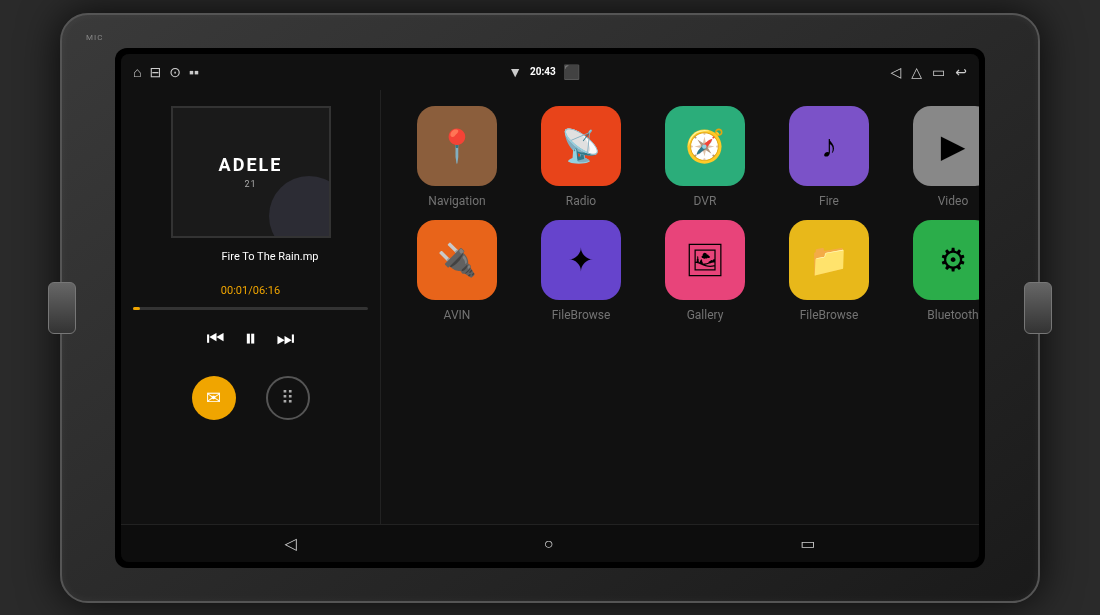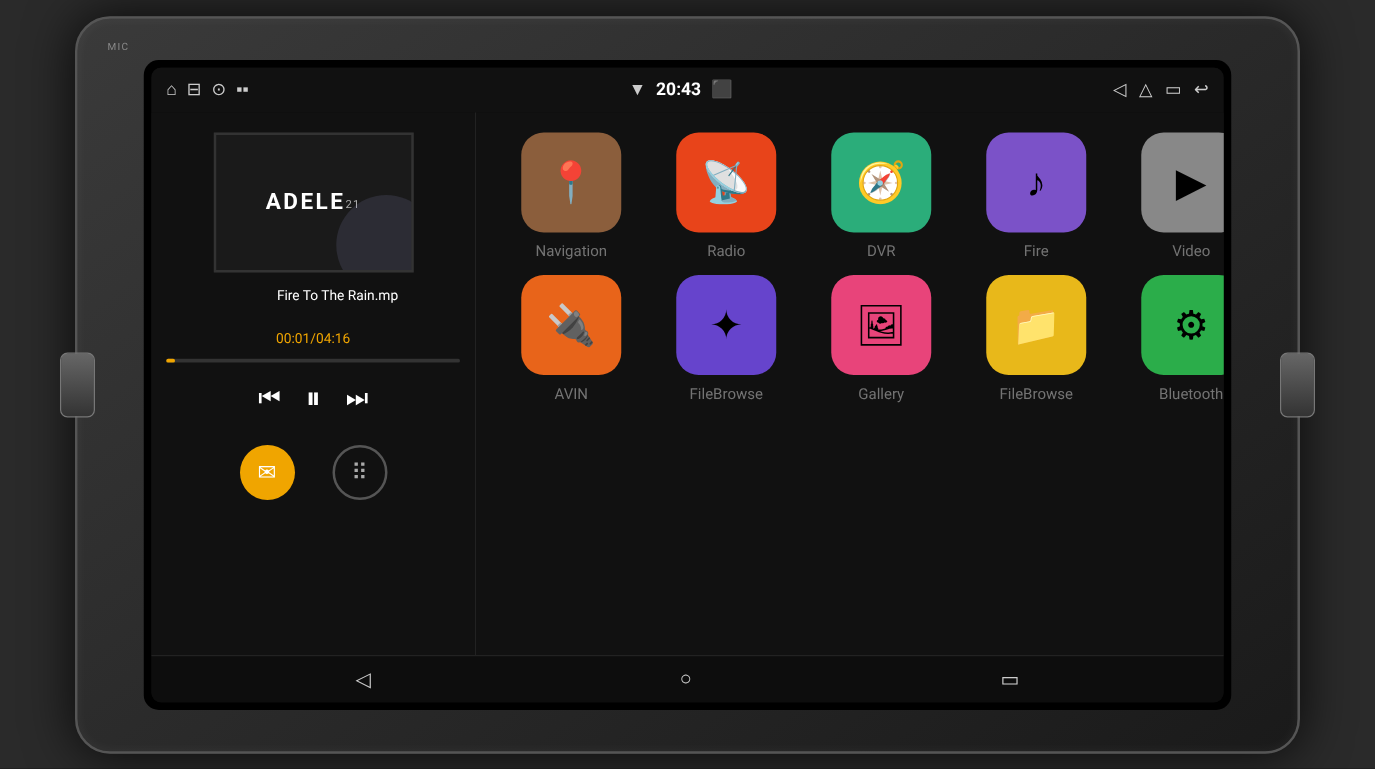--- a/index.html
+++ b/index.html
@@ -89,21 +89,21 @@
       color: #ccc;
       font-size: 14px;
     }
     .status-center {
       display: flex;
       align-items: center;
       gap: 8px;
     }
     .status-time {
       color: #fff;
-      font-size: 14px;
+      font-size: 10px;
       font-weight: bold;
     }
     .status-right {
       display: flex;
       align-items: center;
       gap: 10px;
     }
 
     
     .main-content {
@@ -119,25 +119,25 @@
       display: flex;
       flex-direction: column;
       align-items: center;
       padding: 16px 12px;
       border-right: 1px solid #222;
       flex-shrink: 0;
     }
 
     .album-art {
       width: 160px;
-      height: 112px;
+      height: 132px;
       background: #1a1a1a;
       border: 2px solid #333;
       display: flex;
-      flex-direction: row;
+      flex-direction: column;
       align-items: center;
       justify-content: center;
       margin-bottom: 12px;
       position: relative;
       overflow: hidden;
     }
     .album-art-title {
       color: #fff;
       font-size: 18px;
       font-weight: bold;
@@ -328,21 +328,21 @@
 
       <div class="main-content">
 
         <div class="left-panel">
           <div class="album-art">
             <span class="album-art-title">ADELE</span>
             <span class="album-art-subtitle">21</span>
             <div class="album-art-bg"></div>
           </div>
           <div class="track-name">Fire To The Rain.mp</div>
-          <div class="track-time">00:01/04:16</div>
+          <div class="track-time">00:01/06:16</div>
           <div class="progress-bar-container">
             <div class="progress-bar-fill"></div>
           </div>
           <div class="player-controls">
             <span class="ctrl-btn">⏮</span>
             <span class="ctrl-btn play">⏸</span>
             <span class="ctrl-btn">⏭</span>
           </div>
           <div class="bottom-icons">
             <div class="bottom-icon-circle amber">✉</div>

